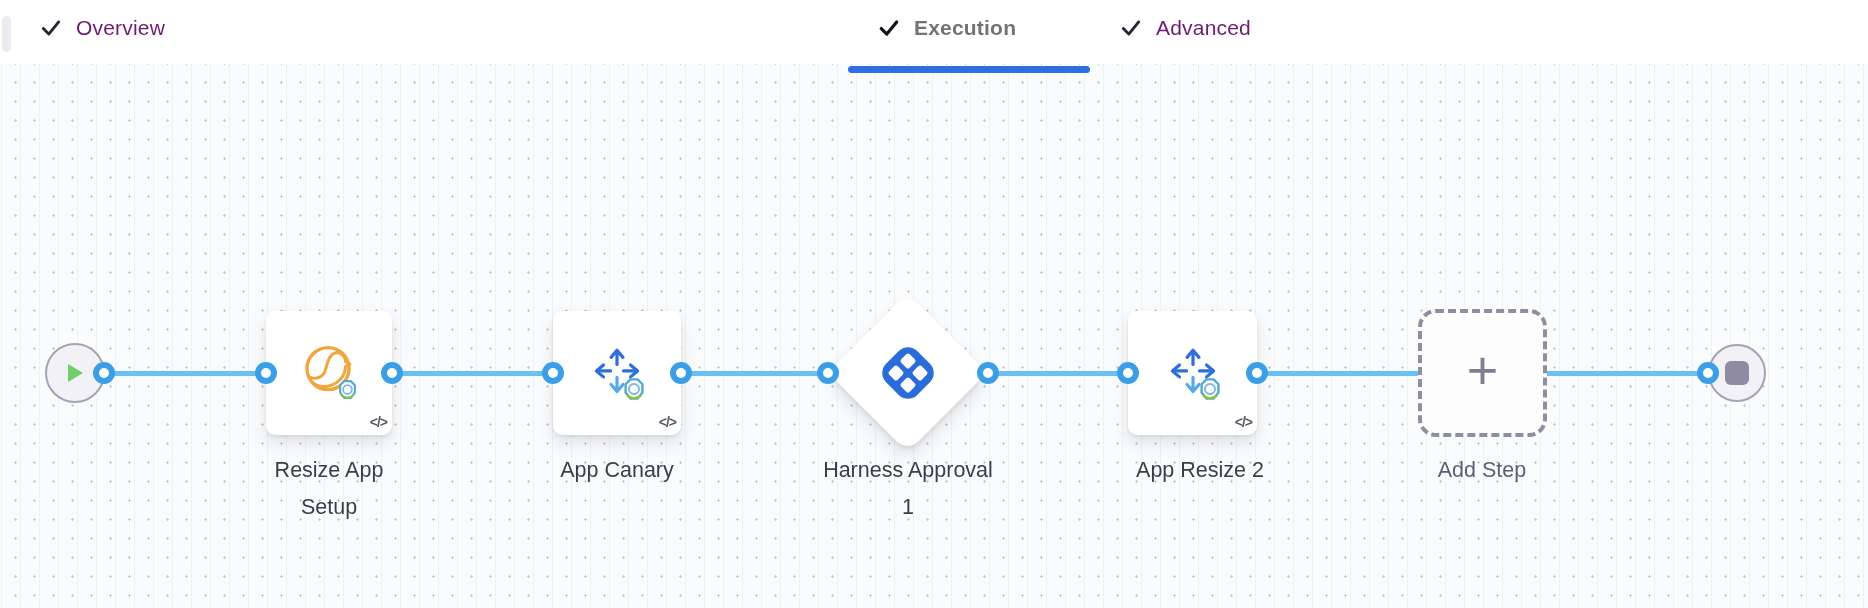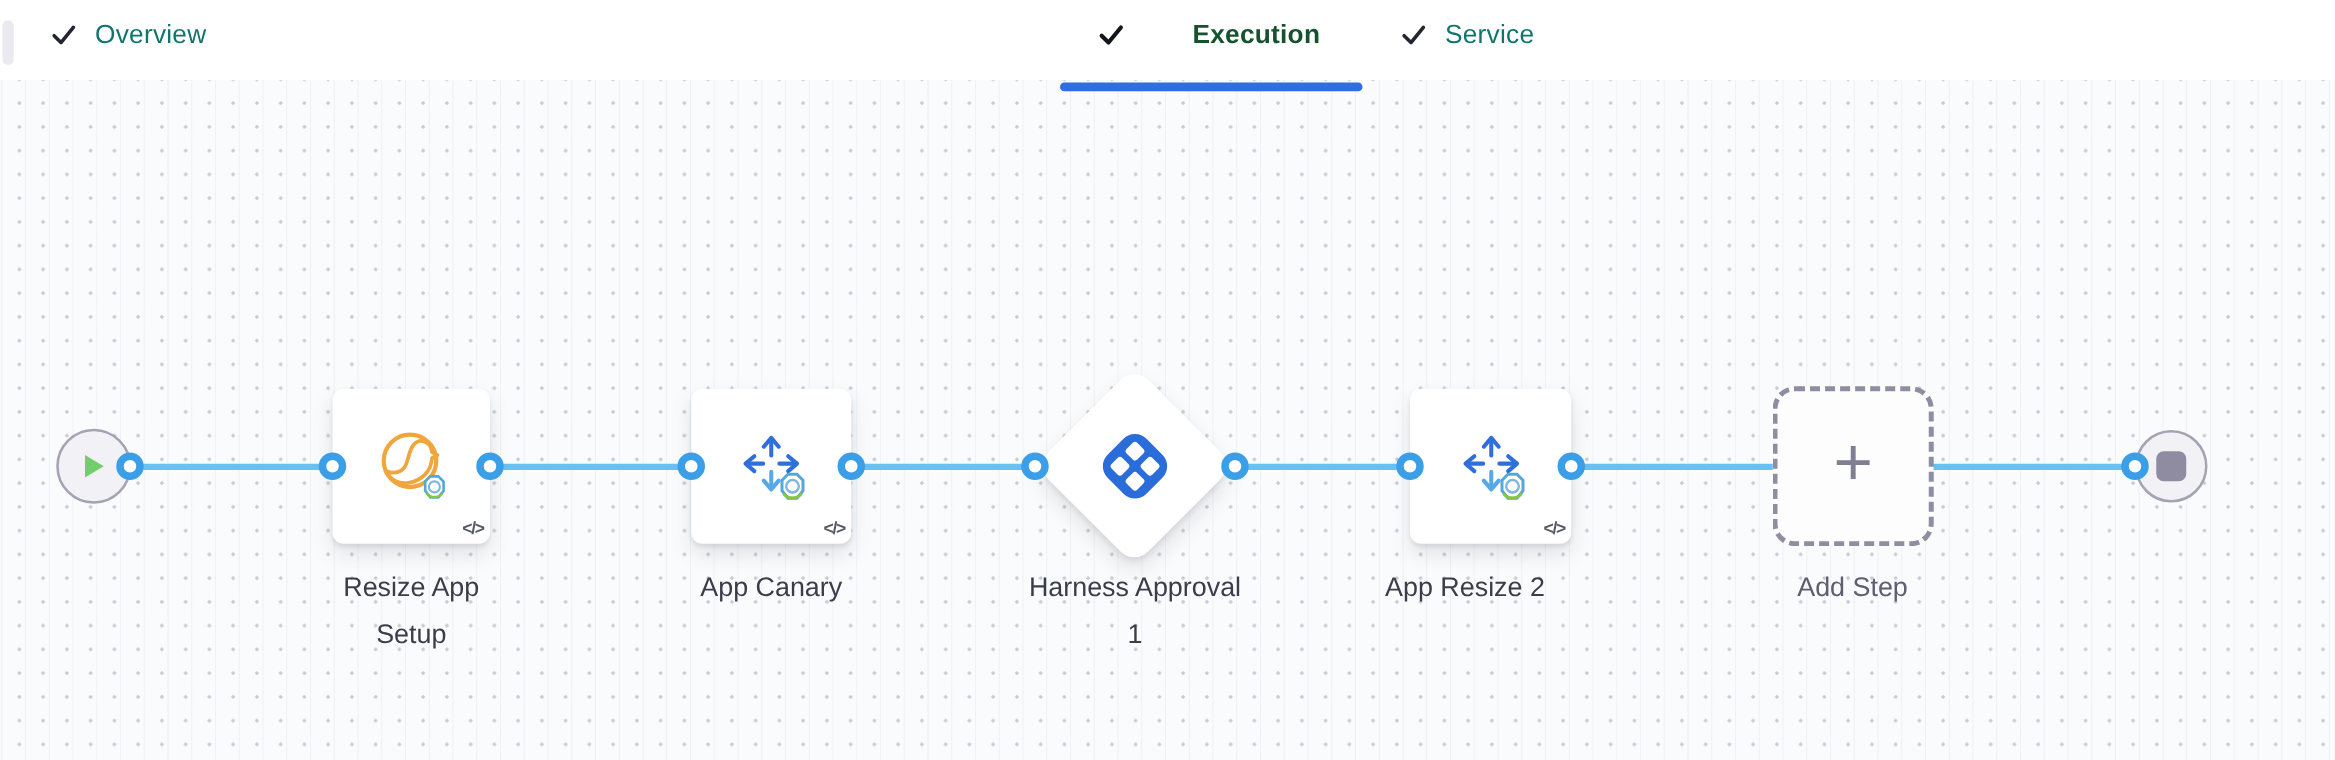--- a/index.html
+++ b/index.html
@@ -4,22 +4,22 @@
 <style>
   * { margin:0; padding:0; box-sizing:border-box; }
   html,body { width:1868px; height:608px; }
   body { font-family:"Liberation Sans", sans-serif; background:#fff; position:relative; overflow:hidden; }
 
   
   .tabbar { position:absolute; left:0; top:0; width:1868px; height:64px; background:#fff; z-index:10; }
   .edge-strip { position:absolute; left:2px; top:16px; width:9px; height:36px; background:#eaeaf0; border-radius:5px; }
   .tab { position:absolute; top:0; height:56px; display:flex; align-items:center; gap:14px; cursor:pointer; }
   .tab .check { width:22px; height:22px; display:block; }
-  .tab .tab-label { font-size:21px; color:#0f766e; letter-spacing:.2px; }
-  .tab.active .tab-label { font-weight:700; color:#14532d;margin-left:40px; }
+  .tab .tab-label { font-size:21px; color:#701a75; letter-spacing:.2px; }
+  .tab.active .tab-label { font-weight:700; color:#737373; }
   .tab-underline { position:absolute; left:848px; top:66px; width:242px; height:7px; border-radius:4px; background:#2e6ee0; z-index:12; }
 
   
   .canvas { position:absolute; left:0; top:64px; width:1868px; height:544px;
     background-color:#fafbfc;
     background-image:
       radial-gradient(circle, #c7cad3 1.2px, transparent 1.4px),
       linear-gradient(to right, rgba(160,195,230,.16) 1px, transparent 1px);
     background-size:19px 19px, 19px 19px;
     background-position:6px 9px, 1px 0;
@@ -74,21 +74,21 @@
     <svg class="check" viewBox="0 0 20 20">
         <path d="M3 10.5 L8 15.5 L17 4.5" fill="none" stroke="#14151c" stroke-width="3" stroke-linecap="round" stroke-linejoin="round"></path>
       </svg>
     <span class="tab-label">Execution</span>
   </div>
 
   <div class="tab" style="left:1120px">
     <svg class="check" viewBox="0 0 20 20">
         <path d="M3 10.5 L8 15.5 L17 4.5" fill="none" stroke="#232530" stroke-width="2.6" stroke-linecap="round" stroke-linejoin="round"></path>
       </svg>
-    <span class="tab-label">Service</span>
+    <span class="tab-label">Advanced</span>
   </div>
 </div>
 <div class="tab-underline"></div>
 
 <div class="canvas">
 
   <div class="flow-line"></div>
 
   <div class="terminal" style="left:45px; top:279px">
     <svg width="22" height="24" viewBox="0 0 22 24">
@@ -181,15 +181,15 @@
     <span class="add-plus">+</span>
   </div>
 
   <div class="terminal" style="left:1708px; top:280px; width:58px; height:58px">
     <div class="stop-square"></div>
   </div>
 
   <div class="node-label" style="left:329px">Resize App Setup</div>
   <div class="node-label" style="left:617px">App Canary</div>
   <div class="node-label" style="left:908px">Harness Approval 1</div>
-  <div class="node-label" style="left:1172px">App Resize 2</div>
+  <div class="node-label" style="left:1200px">App Resize 2</div>
   <div class="node-label muted" style="left:1482px">Add Step</div>
 </div>
 
 </body></html>

